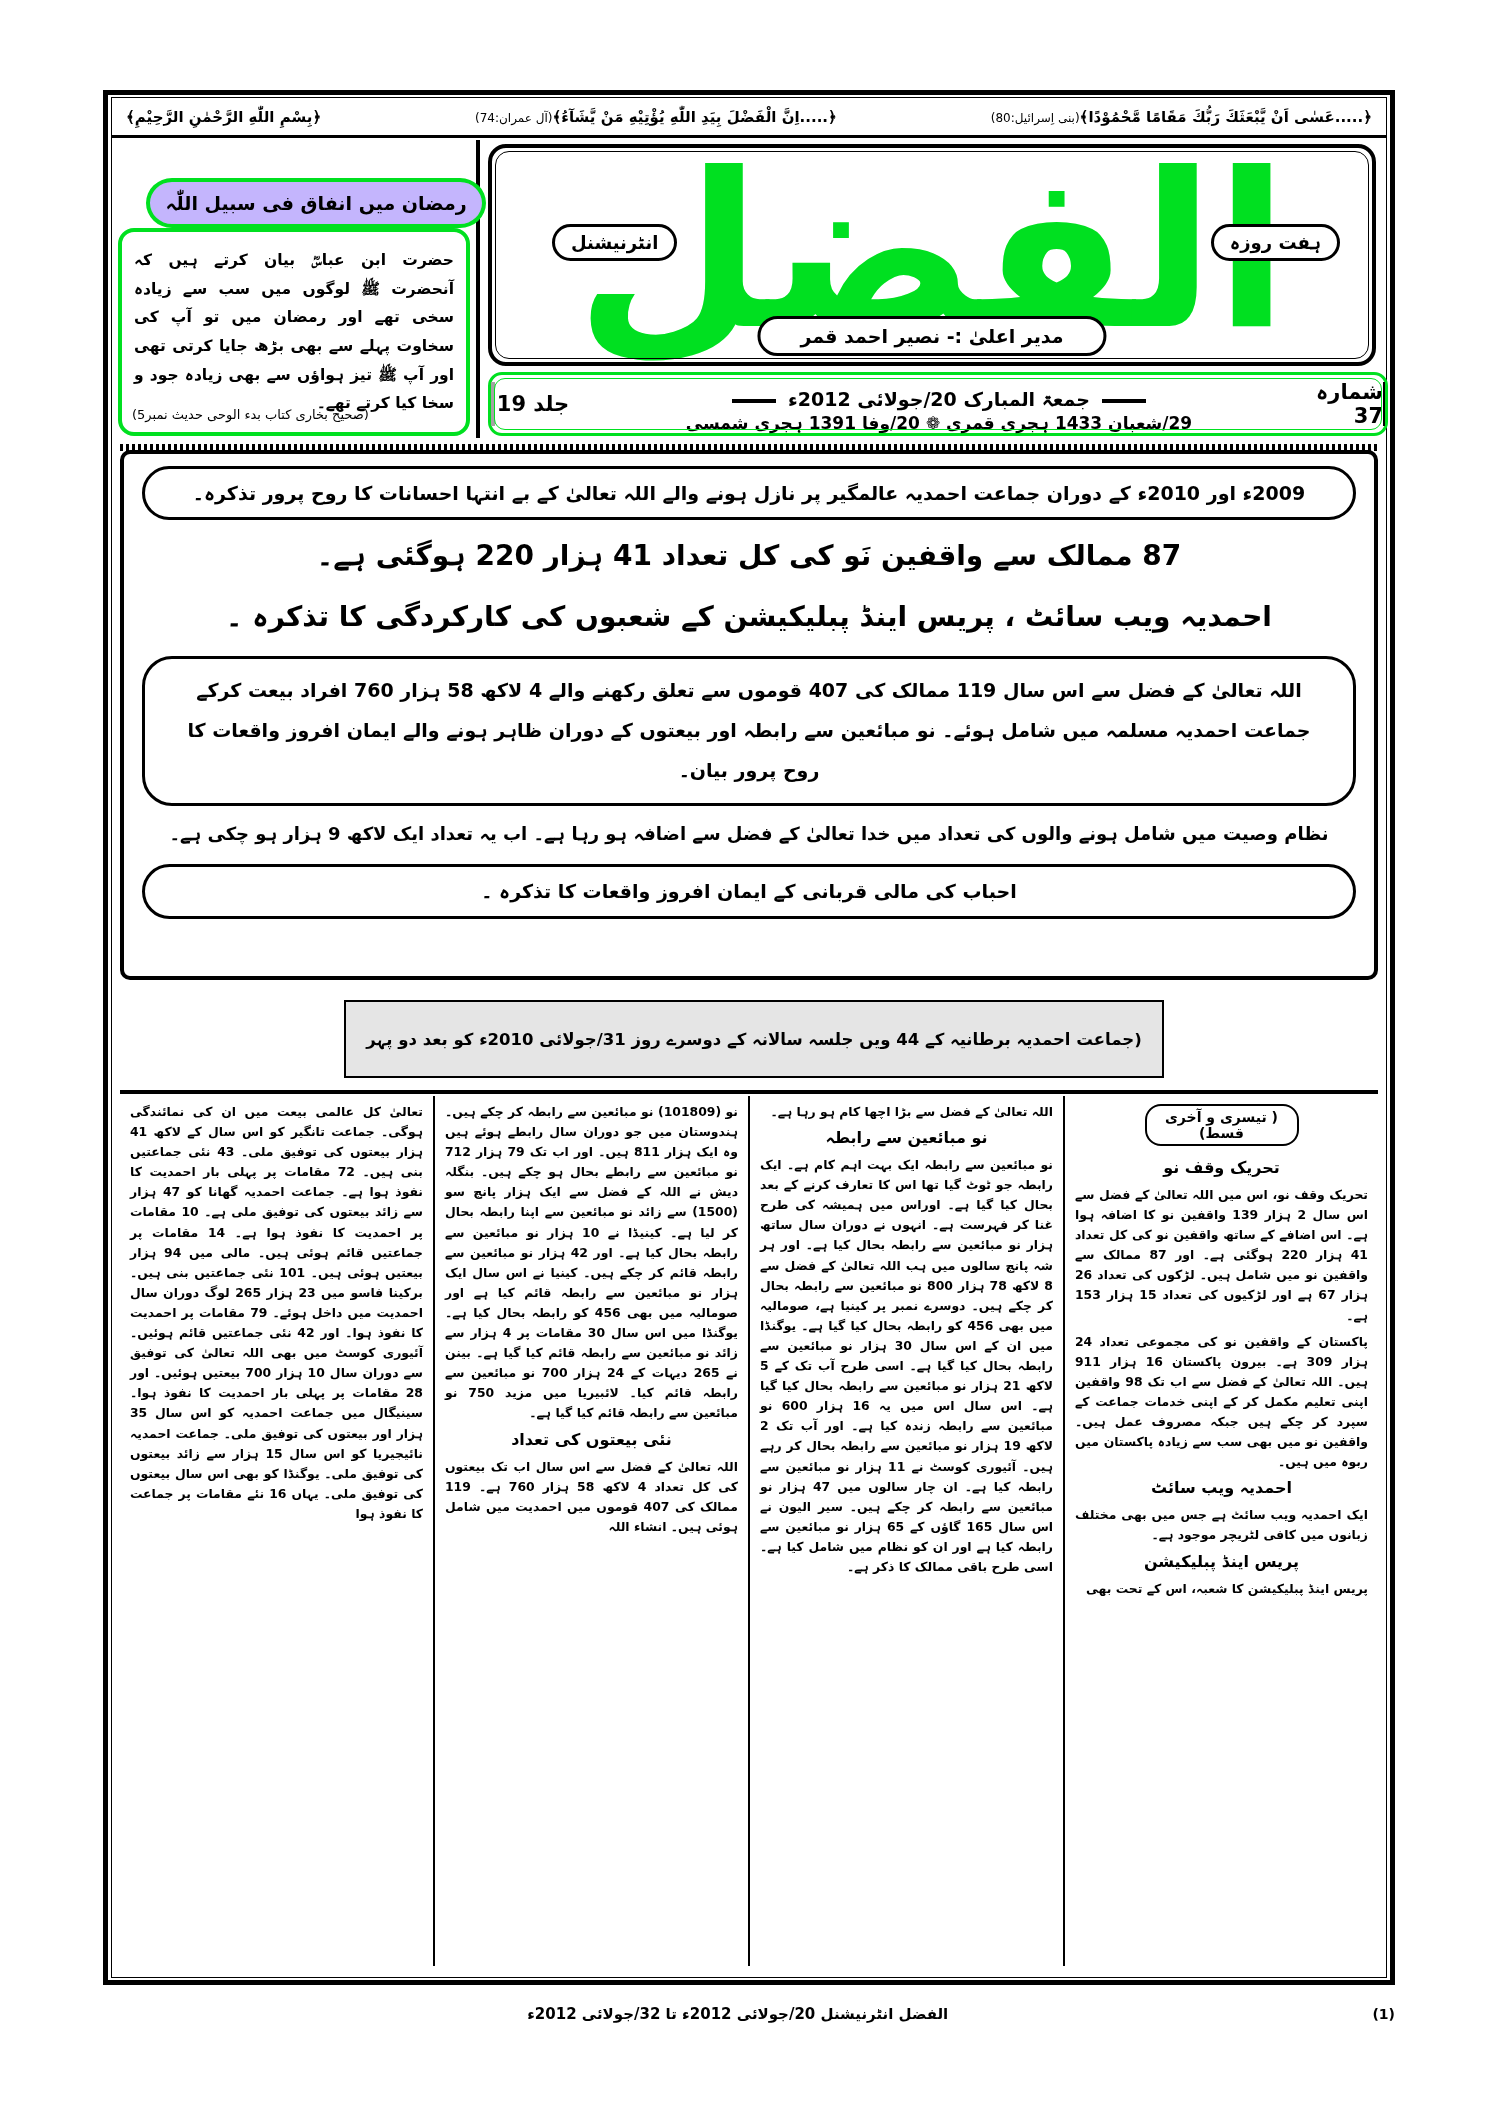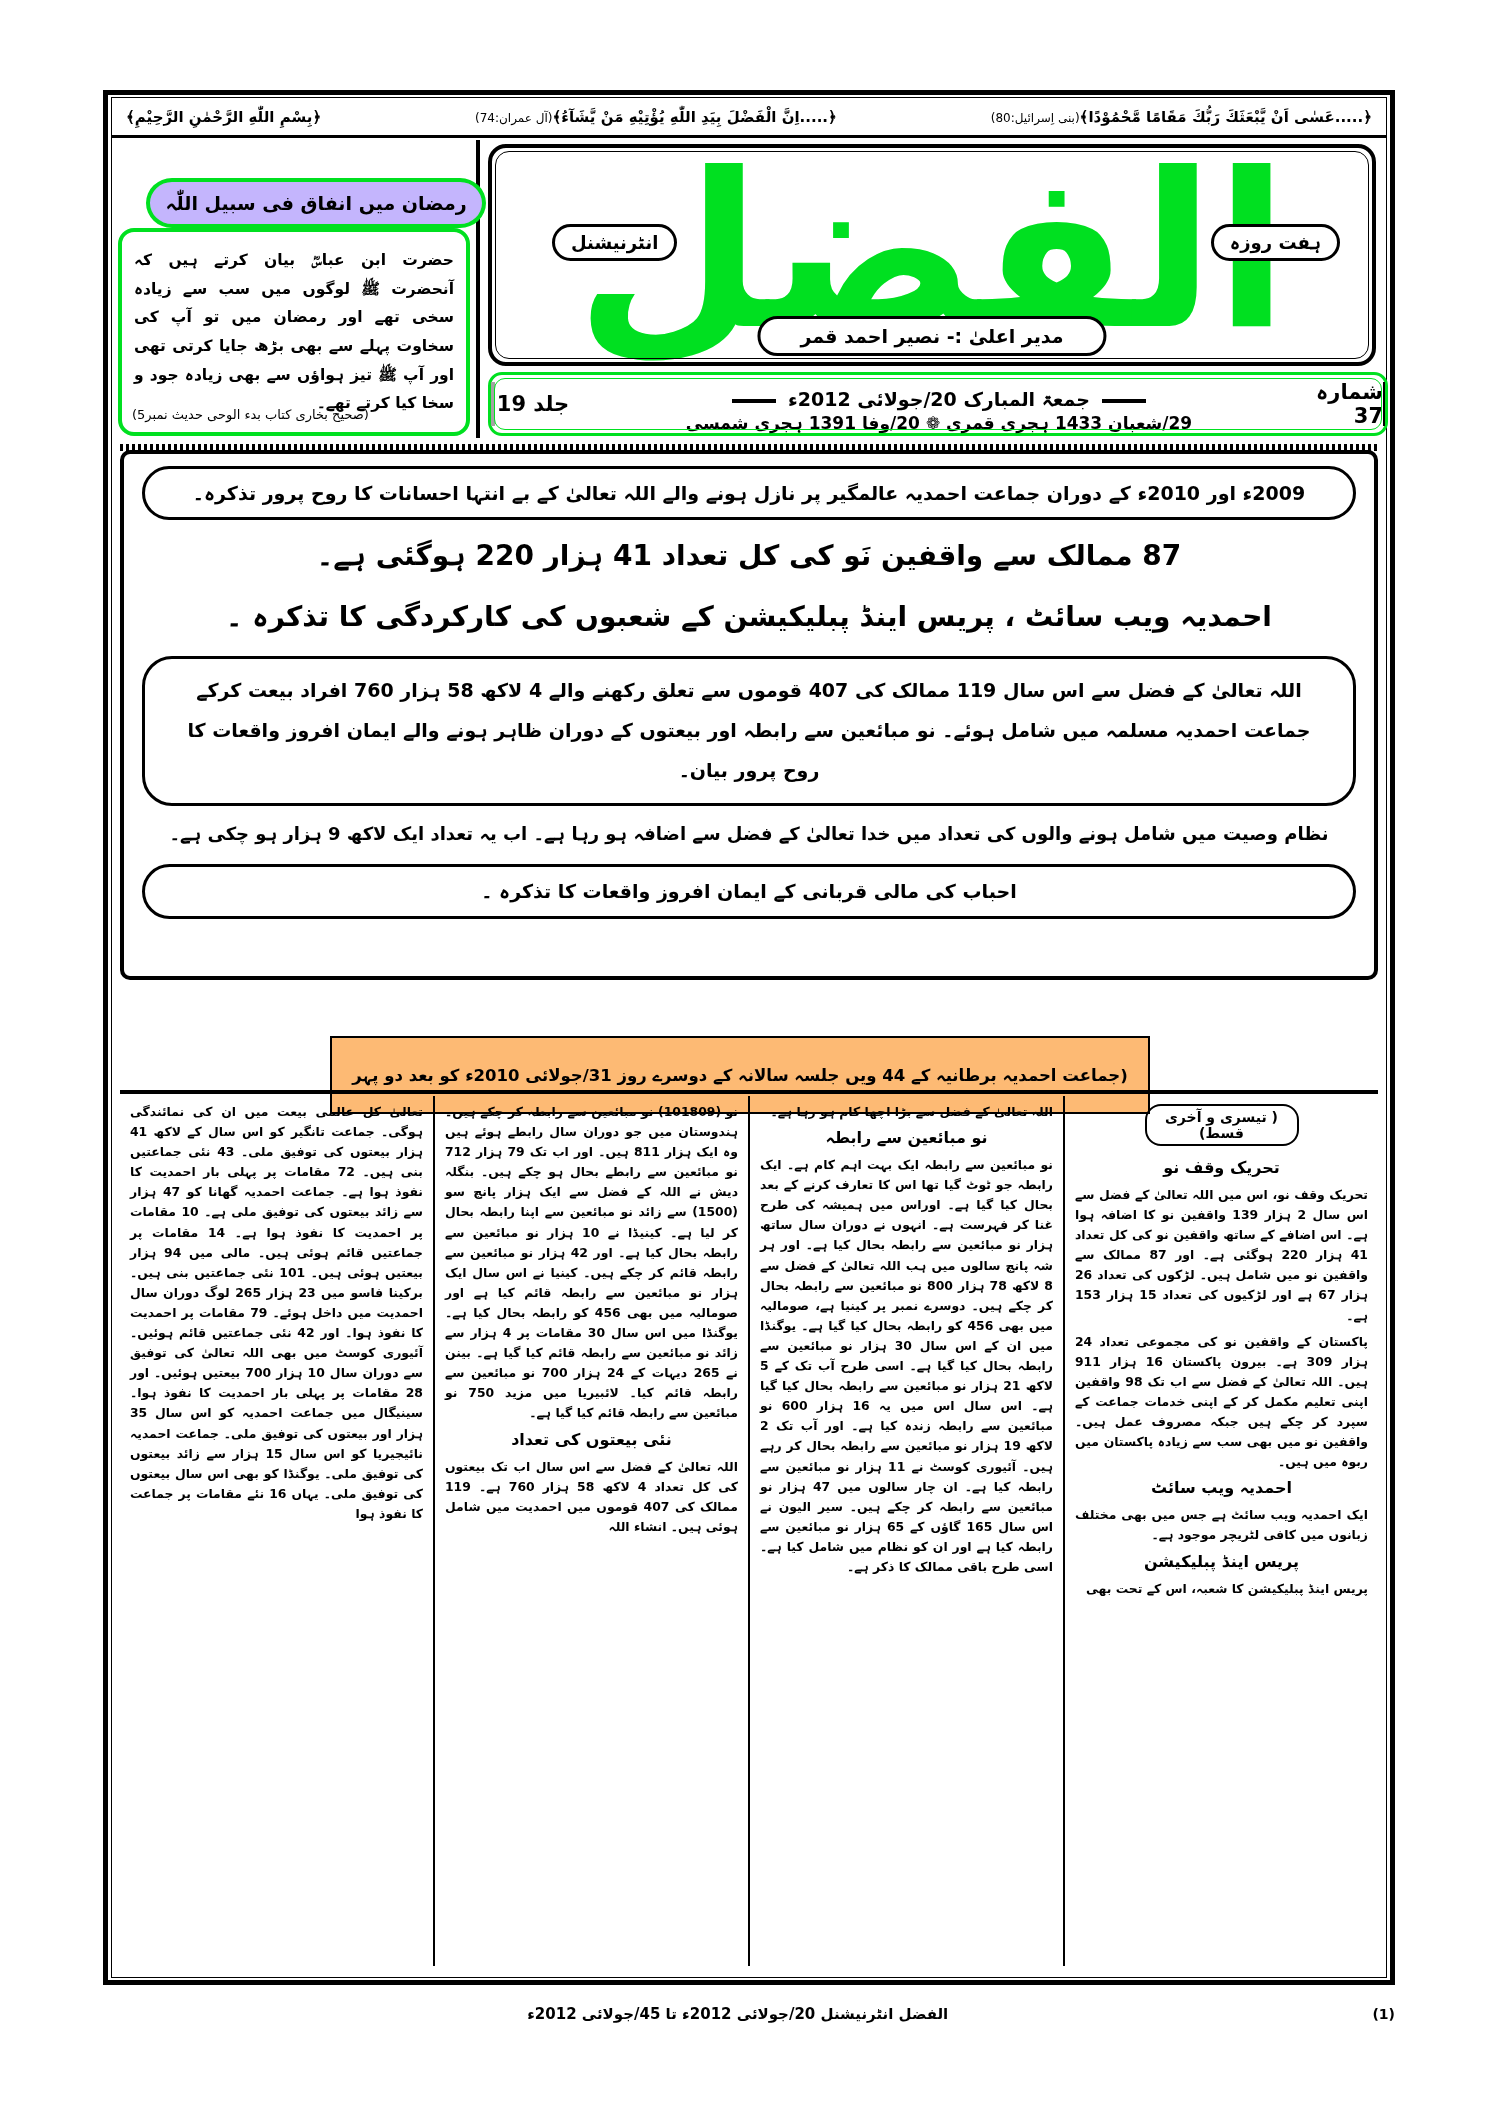--- a/index.html
+++ b/index.html
@@ -235,34 +235,33 @@
     margin:12px 0 16px 0;
     line-height:1.6;
     direction:rtl;
   }
   .hl-plain.sm{ font-size:18px; }
   .hl-box.two-line{ line-height:2.1; padding:12px 22px; }
 
   
   .caption-box{
     position:absolute;
-    left:330px; top:1000px;
+    left:344px; top:1000px;
     width:820px; height:78px;
     border:2px solid #000;
     box-sizing:border-box;
     display:flex;flex-direction:column;
     align-items:center;justify-content:center;
     gap:5px;
     direction:rtl;
     font-size:16.5px;
     font-weight:700;
     text-align:center;
     padding:0 14px;
-    background:#fdba74;
-    margin-top:36px;
+    background:#e5e5e5;
   }
 
   
   .cols-rule{
     position:absolute;
     left:120px; top:1090px;
     width:1258px; height:4px;
     background:#000;
   }
   .cols{
@@ -414,17 +413,17 @@
       <p>اللہ تعالیٰ کے فضل سے اس سال اب تک بیعتوں کی کل تعداد 4 لاکھ 58 ہزار 760 ہے۔ 119 ممالک کی 407 قوموں میں احمدیت میں شامل ہوئی ہیں۔ انشاء اللہ</p>
     </div>
 
     <div class="col">
       <p>تعالیٰ کل عالمی بیعت میں ان کی نمائندگی ہوگی۔ جماعت تانگیر کو اس سال کے لاکھ 41 ہزار بیعتوں کی توفیق ملی۔ 43 نئی جماعتیں بنی ہیں۔ 72 مقامات پر پہلی بار احمدیت کا نفوذ ہوا ہے۔ جماعت احمدیہ گھانا کو 47 ہزار سے زائد بیعتوں کی توفیق ملی ہے۔ 10 مقامات پر احمدیت کا نفوذ ہوا ہے۔ 14 مقامات پر جماعتیں قائم ہوئی ہیں۔ مالی میں 94 ہزار بیعتیں ہوئی ہیں۔ 101 نئی جماعتیں بنی ہیں۔ برکینا فاسو میں 23 ہزار 265 لوگ دوران سال احمدیت میں داخل ہوئے۔ 79 مقامات پر احمدیت کا نفوذ ہوا۔ اور 42 نئی جماعتیں قائم ہوئیں۔ آئیوری کوسٹ میں بھی اللہ تعالیٰ کی توفیق سے دوران سال 10 ہزار 700 بیعتیں ہوئیں۔ اور 28 مقامات پر پہلی بار احمدیت کا نفوذ ہوا۔ سینیگال میں جماعت احمدیہ کو اس سال 35 ہزار اور بیعتوں کی توفیق ملی۔ جماعت احمدیہ نائیجیریا کو اس سال 15 ہزار سے زائد بیعتوں کی توفیق ملی۔ یوگنڈا کو بھی اس سال بیعتوں کی توفیق ملی۔ یہاں 16 نئے مقامات پر جماعت کا نفوذ ہوا</p>
     </div>
 
   </div>
 
   <div class="footer">
-    <div class="footer-center">الفضل انٹرنیشنل  20/جولائی 2012ء تا 45/جولائی 2012ء</div>
+    <div class="footer-center">الفضل انٹرنیشنل  20/جولائی 2012ء تا 32/جولائی 2012ء</div>
     <div class="pg">(1)</div>
   </div>
 
 </div>
 
 </body></html>

